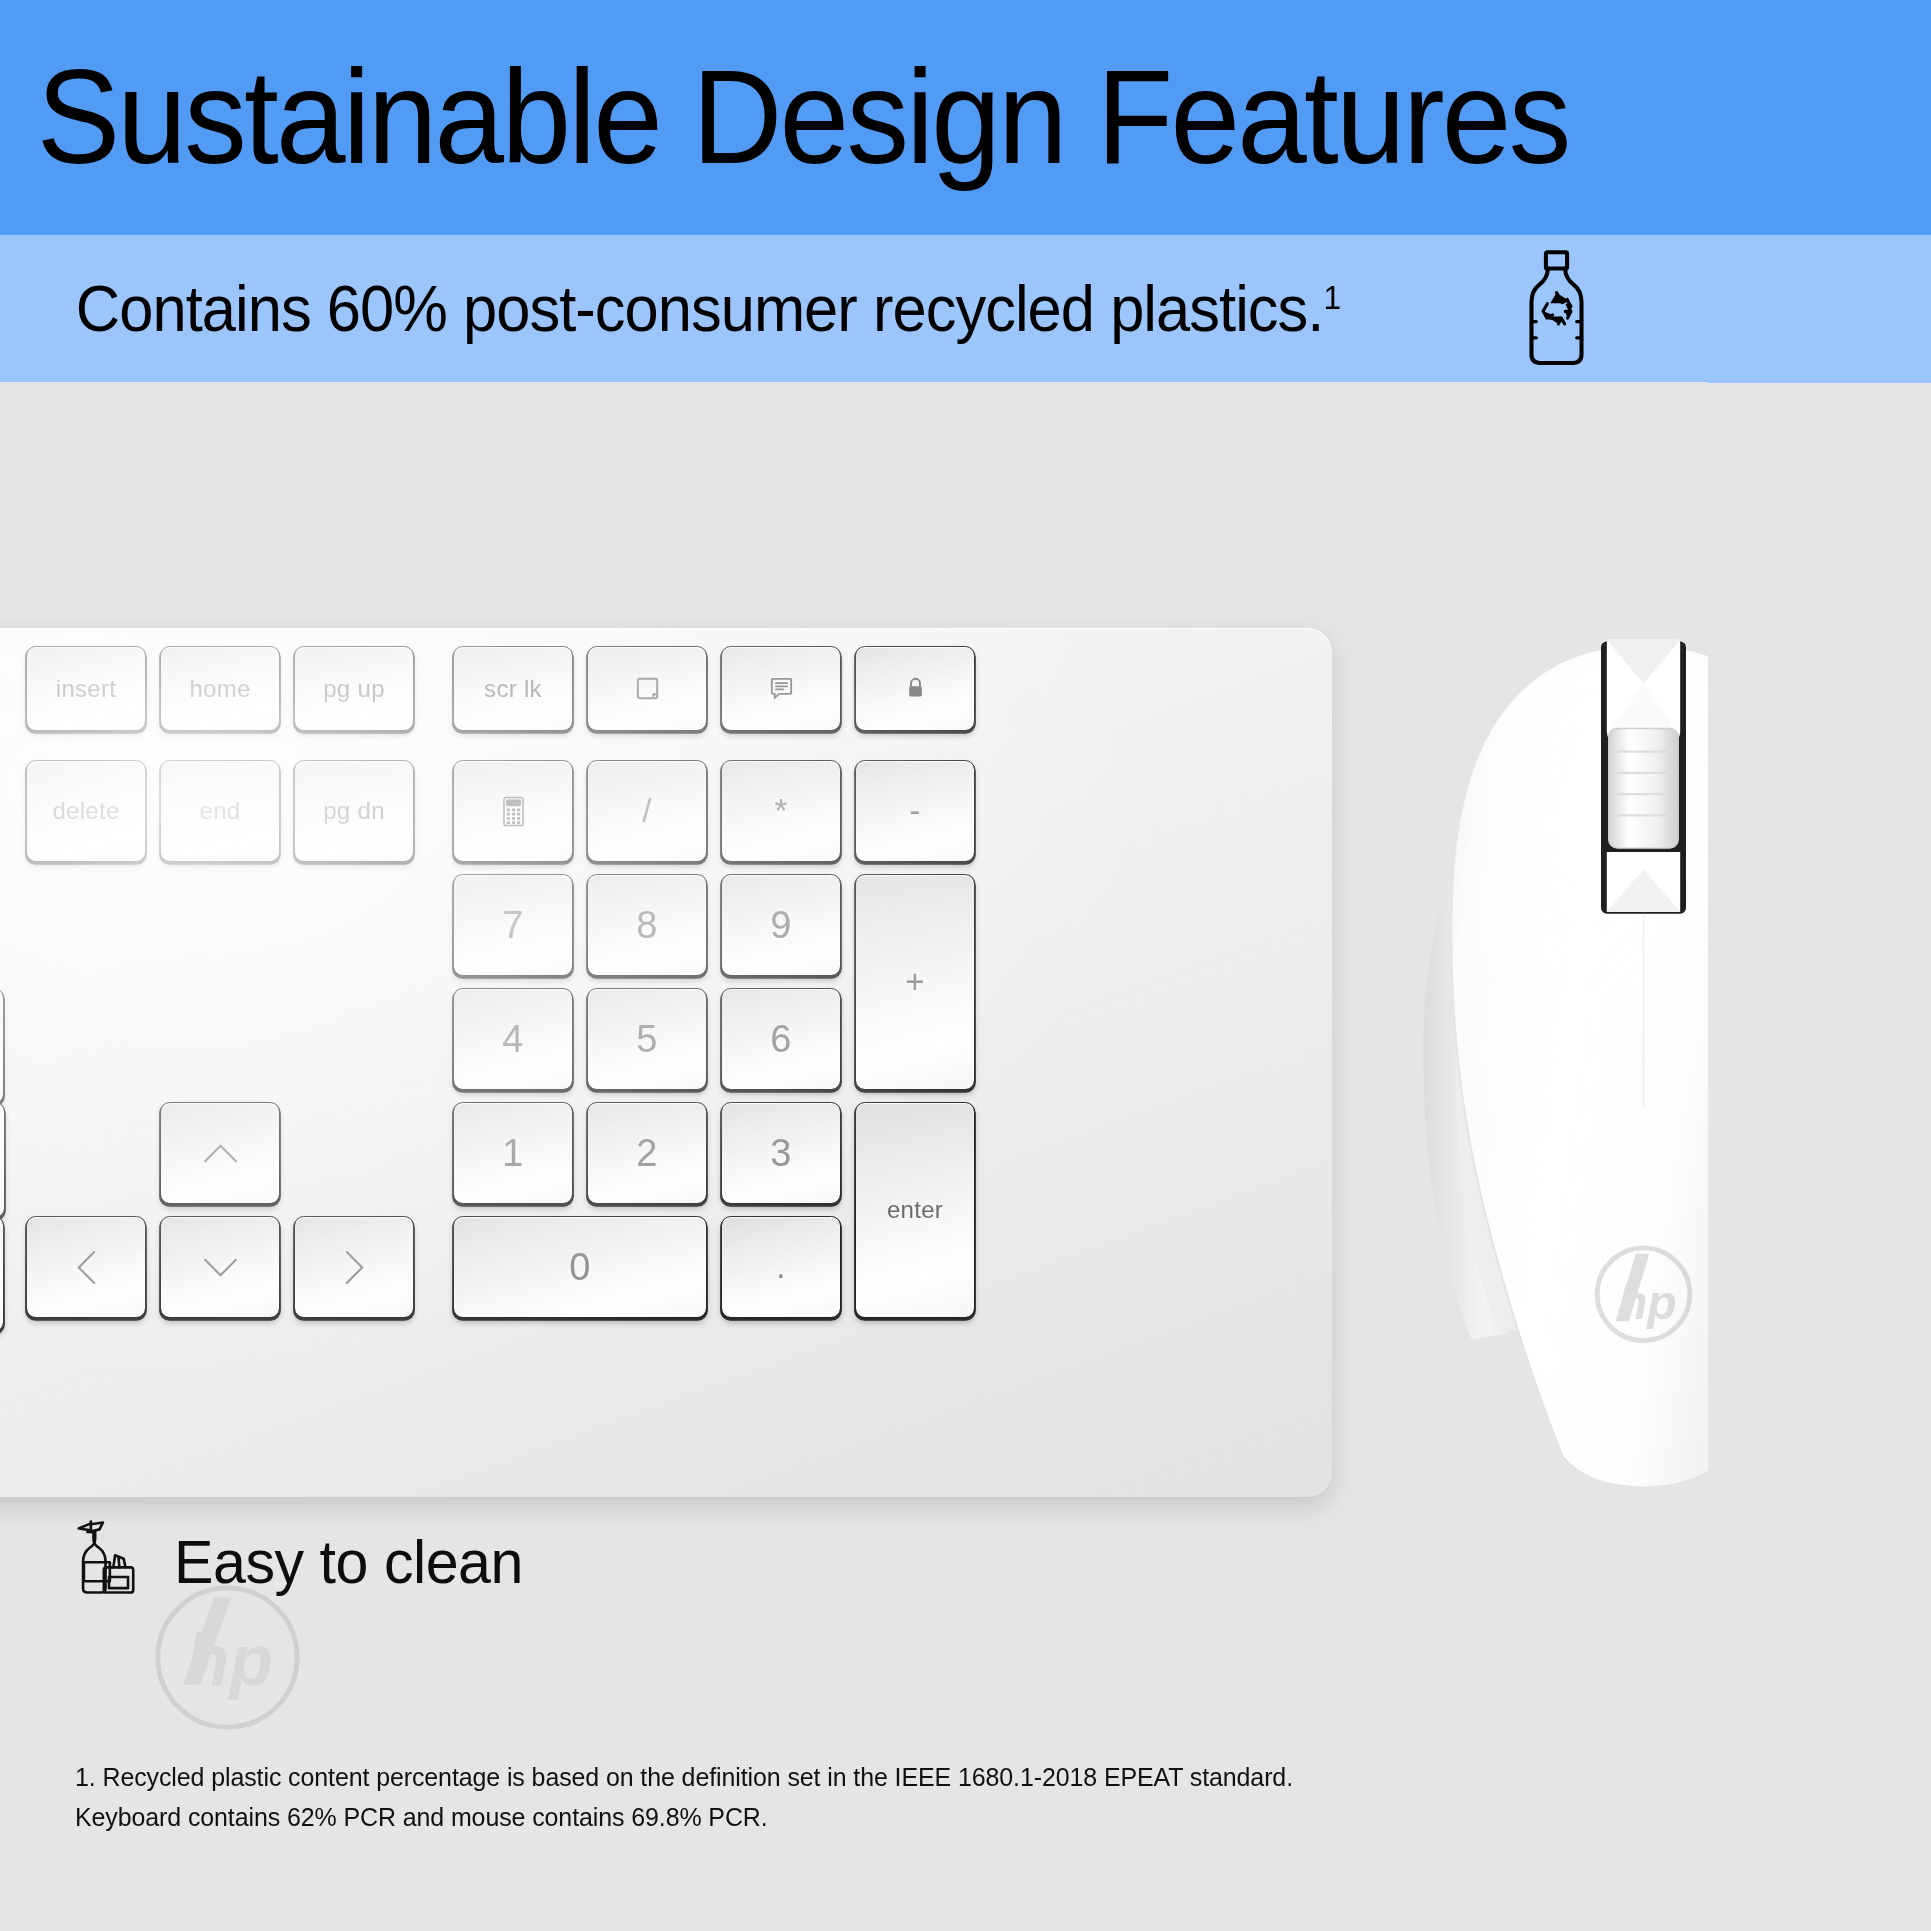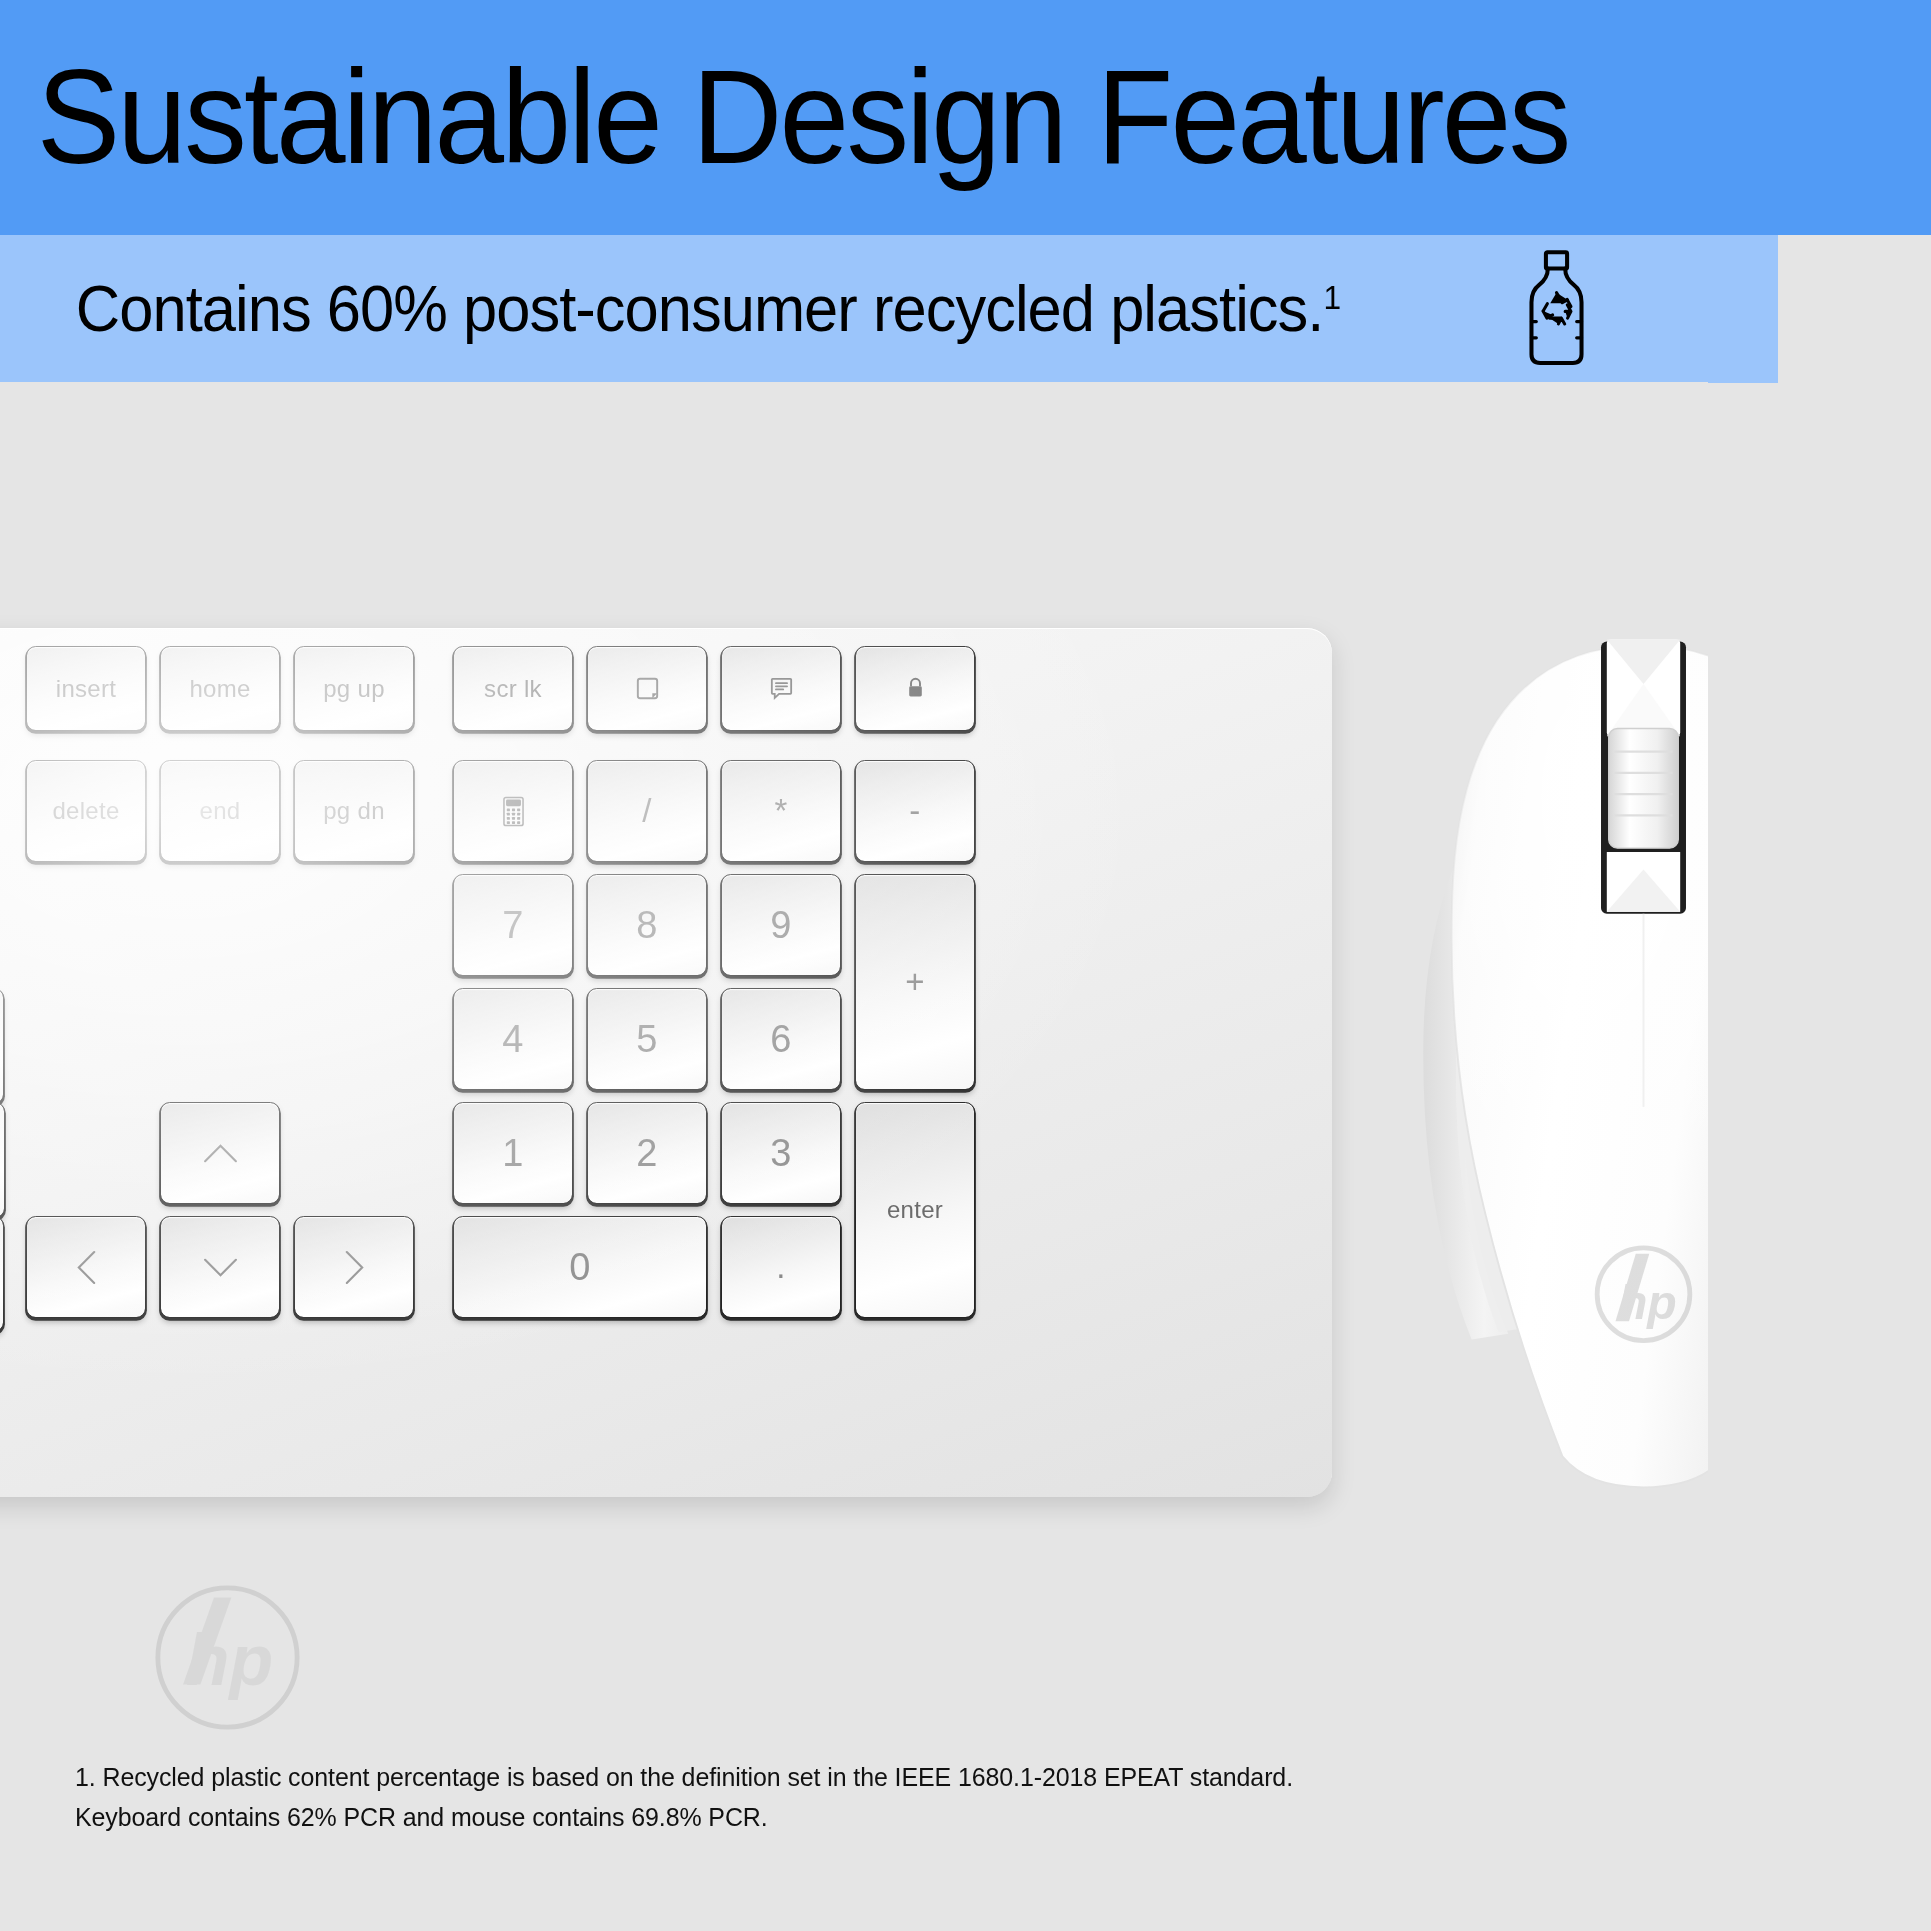--- a/index.html
+++ b/index.html
@@ -24,21 +24,21 @@
     letter-spacing:-2.9px;
     color:#000;
     line-height:1;
     font-stretch:semi-condensed;
     transform:scaleX(.94);
     transform-origin:left center;
     white-space:nowrap;
   }
 
   .band-sub{
-    position:absolute;left:0;top:235px;width:1778px;height:148px;
+    position:absolute;left:0;top:235px;width:1931px;height:148px;
     background:#9bc5fb;
     display:flex;align-items:center;
   }
   .band-sub .sub-text{
     padding-left:79px;
     font-size:64px;
     color:#000;
     letter-spacing:-1px;
     line-height:1;
     white-space:nowrap;
@@ -381,20 +381,41 @@
       <path d="M250 296 v 200" stroke="#f0f0f0" stroke-width="2" fill="none"></path>
 
       <g opacity=".32">
         <circle cx="250" cy="690" r="48" fill="none" stroke="#9c9c9c" stroke-width="5"></circle>
         <path d="M242 648 L221 718 h14 L256 648 z" fill="#9c9c9c"></path>
         <text x="254" y="716" font-family="'Liberation Sans',sans-serif" font-size="50" font-style="italic" font-weight="bold" fill="#9c9c9c" text-anchor="middle">hp</text>
       </g>
     </svg>
   </div>
 
+  <div class="clean-row">
+    <div>
+      <svg viewBox="0 0 96 96" width="83" height="83" fill="none" stroke="#111" stroke-width="3" stroke-linejoin="round" stroke-linecap="round">
+
+        <path d="M38 5 L24 11 L38 13"></path>
+        <path d="M38 3 L38 15"></path>
+        <path d="M38 6 L52 4 L48 12 L40 14"></path>
+
+        <path d="M34 15 h9 v8 q0 6 -6 10 q-8 6 -8 16 v31 q0 5 5 5 h16 q5 0 5 -5 v-31 q0 -10 -8 -16 q-6 -4 -6 -10 v-8"></path>
+
+        <path d="M30 50 h30 v22 h-30z"></path>
+
+        <path d="M56 56 h28 q3 0 3 3 v23 q0 3 -3 3 h-28 q-3 0 -3 -3 v-23 q0 -3 3 -3z"></path>
+        <path d="M59 67 h22 v13 h-22z"></path>
+
+        <path d="M64 56 L66 42 L76 46 L78 56"></path>
+        <path d="M70 45 L71 56"></path>
+      </svg>
+    </div>
+    <div class="clean-label">Easy to clean</div>
+  </div>
 
   <div class="footnote">
     <div>1. Recycled plastic content percentage is based on the definition set in the IEEE 1680.1-2018 EPEAT standard.</div>
     <div>Keyboard contains 62% PCR and mouse contains 69.8% PCR.</div>
   </div>
 
 </div>
 
 
 </body></html>

